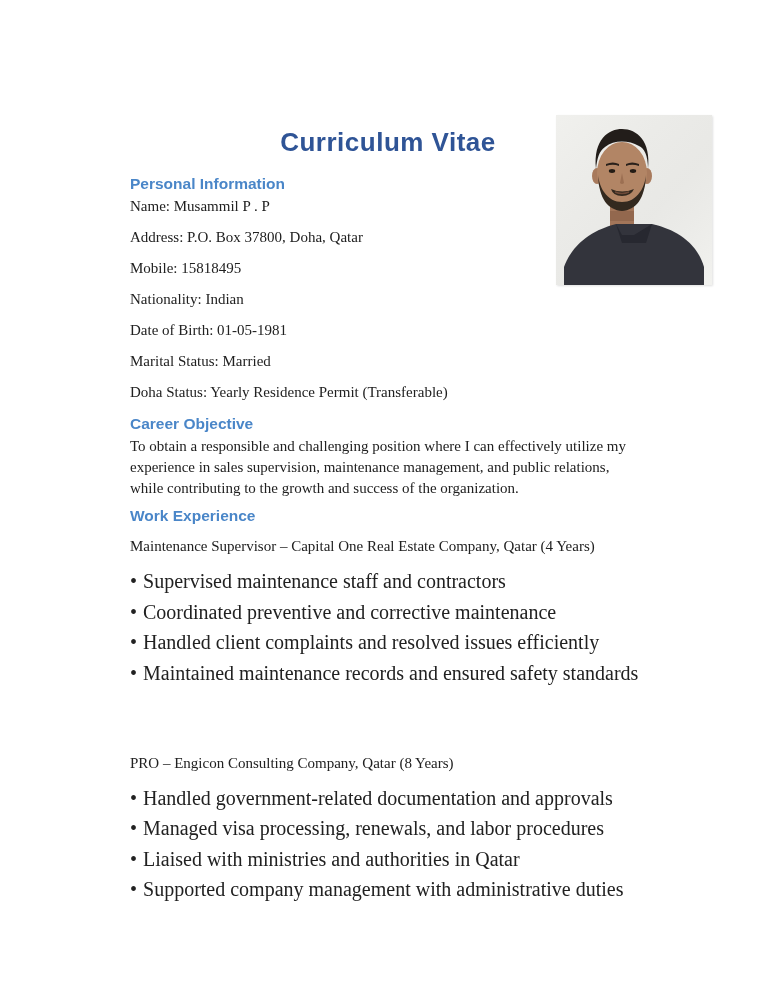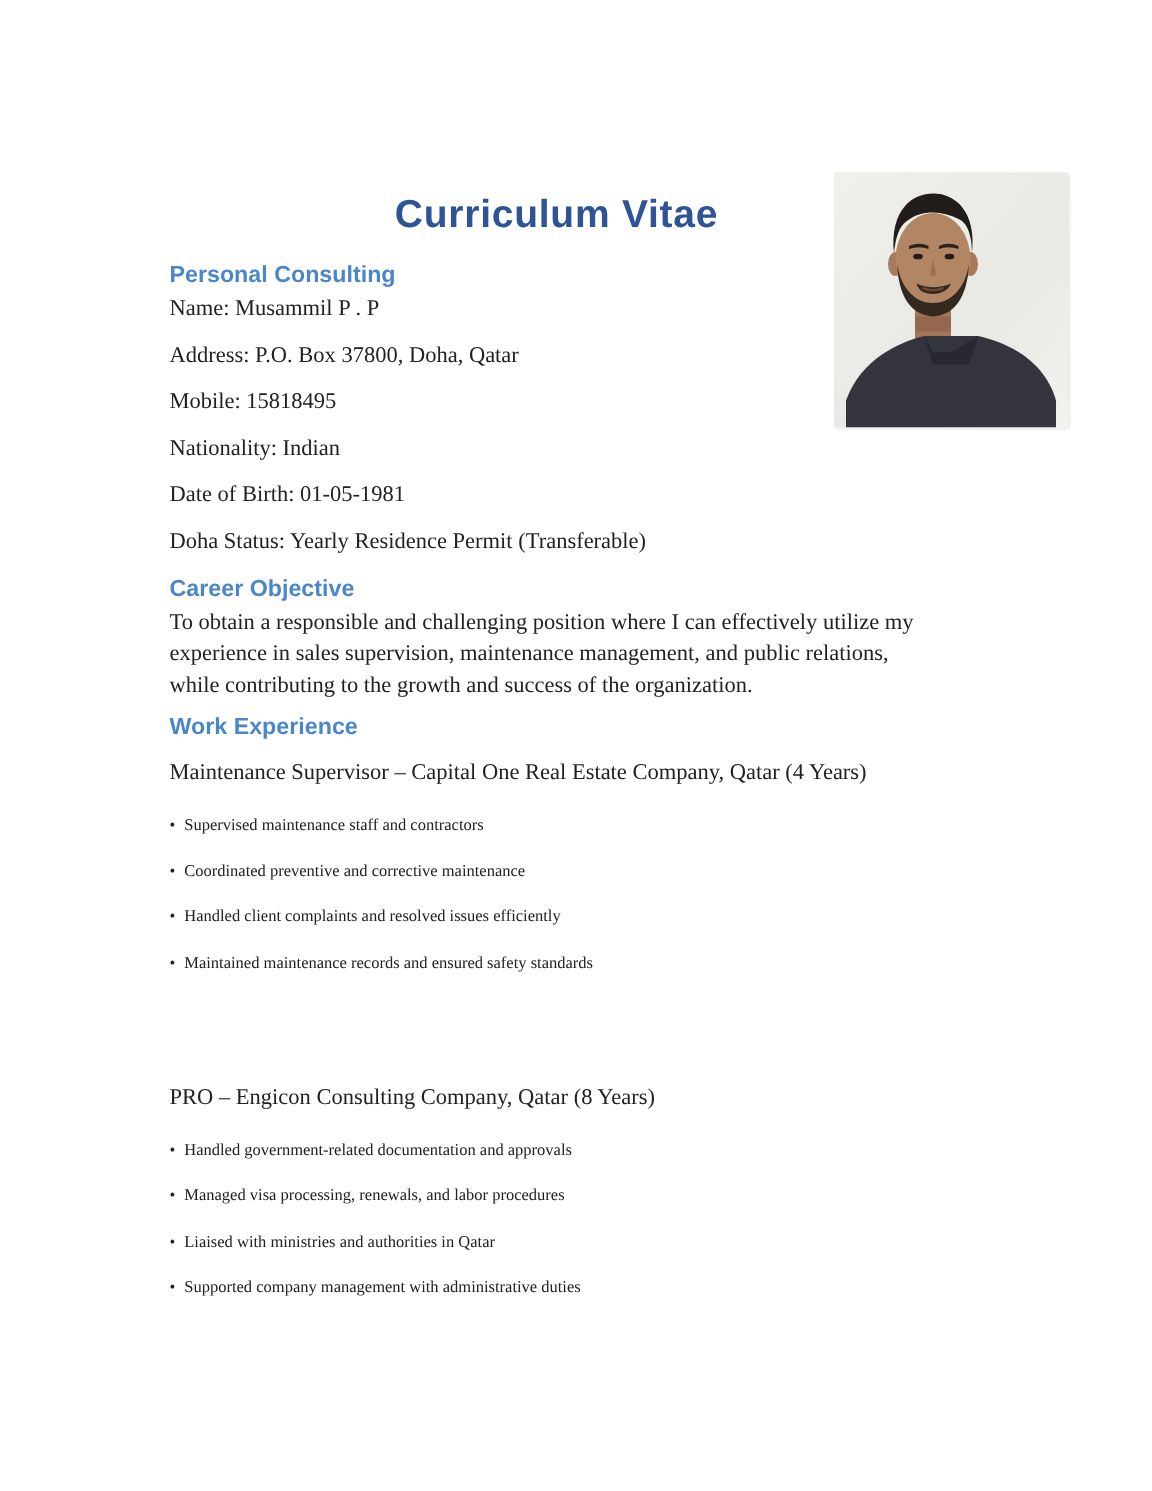--- a/index.html
+++ b/index.html
@@ -8,21 +8,21 @@
     width: 768px;
     height: 994px;
     margin: 0 auto;
     background: #ffffff;
     overflow: hidden;
     font-family: "Liberation Serif", serif;
     color: #212121;
   }
   .content {
     position: absolute;
-    left: 113px;
+    left: 130px;
     top: 0;
     width: 516px;
   }
   .doc-title {
     margin: 0;
     padding-top: 127px;
     text-align: center;
     font-family: "Liberation Sans", sans-serif;
     font-weight: bold;
     font-size: 26px;
@@ -56,21 +56,21 @@
   .job-title {
     margin-top: 12px;
     font-size: 15px;
     line-height: 19px;
     font-weight: normal;
     white-space: nowrap;
   }
   .job2 { margin-top: 71px; }
   .bullet-list { margin-top: 16px; }
   .bullet-item {
-    font-size: 11px;
+    font-size: 20px;
     line-height: 19px;
     margin-bottom: 11.5px;
     white-space: nowrap;
   }
   .blt { margin-right: 6px; }
   
   .photo {
     position: absolute;
     left: 556px;
     top: 115px;
@@ -124,27 +124,28 @@
       <path d="M42,60 C43,84 52,95 66,96 C80,95 89,84 90,60 C90,62 88,72 84,77 C79,84 73,87 66,87 C59,87 53,84 48,77 C44,72 42,62 42,60 Z" fill="#33291f"></path>
 
       <path d="M59,77 Q66,80 73,77" stroke="#6e4a38" stroke-width="1.4" fill="none"></path>
     </svg>
   </div>
 
   <div class="content">
 
     <h1 class="doc-title">Curriculum Vitae</h1>
 
-    <div class="sec-heading h-personal">Personal Consulting</div>
+    <div class="sec-heading h-personal">Personal Information</div>
     <div class="pi-list">
       <div class="pi-item">Name: Musammil P . P</div>
       <div class="pi-item">Address: P.O. Box 37800, Doha, Qatar</div>
       <div class="pi-item">Mobile: 15818495</div>
       <div class="pi-item">Nationality: Indian</div>
       <div class="pi-item">Date of Birth: 01-05-1981</div>
+      <div class="pi-item">Marital Status: Married</div>
       <div class="pi-item">Doha Status: Yearly Residence Permit (Transferable)</div>
     </div>
 
     <div class="sec-heading h-objective">Career Objective</div>
     <div class="objective-text">To obtain a responsible and challenging position where I can effectively utilize my experience in sales supervision, maintenance management, and public relations, while contributing to the growth and success of the organization.</div>
 
     <div class="sec-heading h-experience">Work Experience</div>
 
     <div class="job-title">Maintenance Supervisor – Capital One Real Estate Company, Qatar (4 Years)</div>
     <div class="bullet-list">

